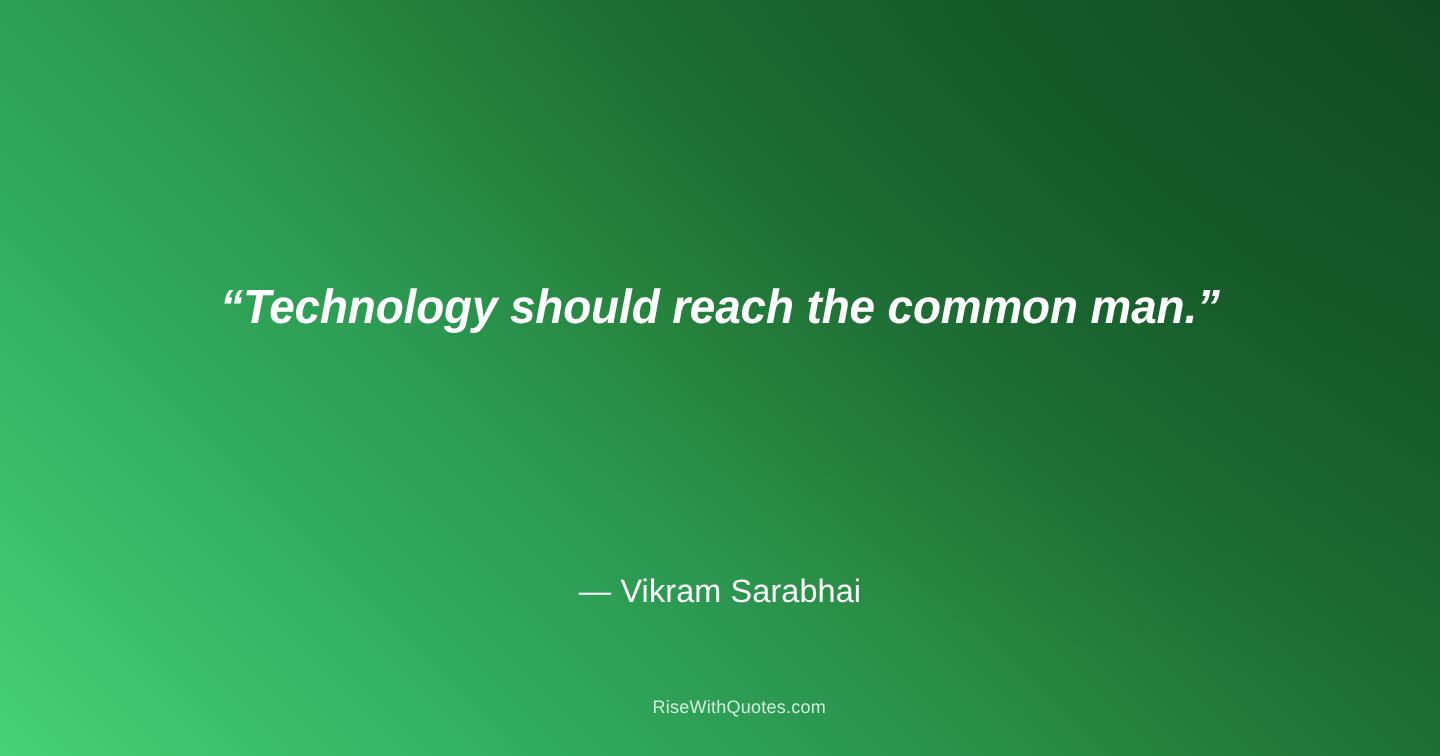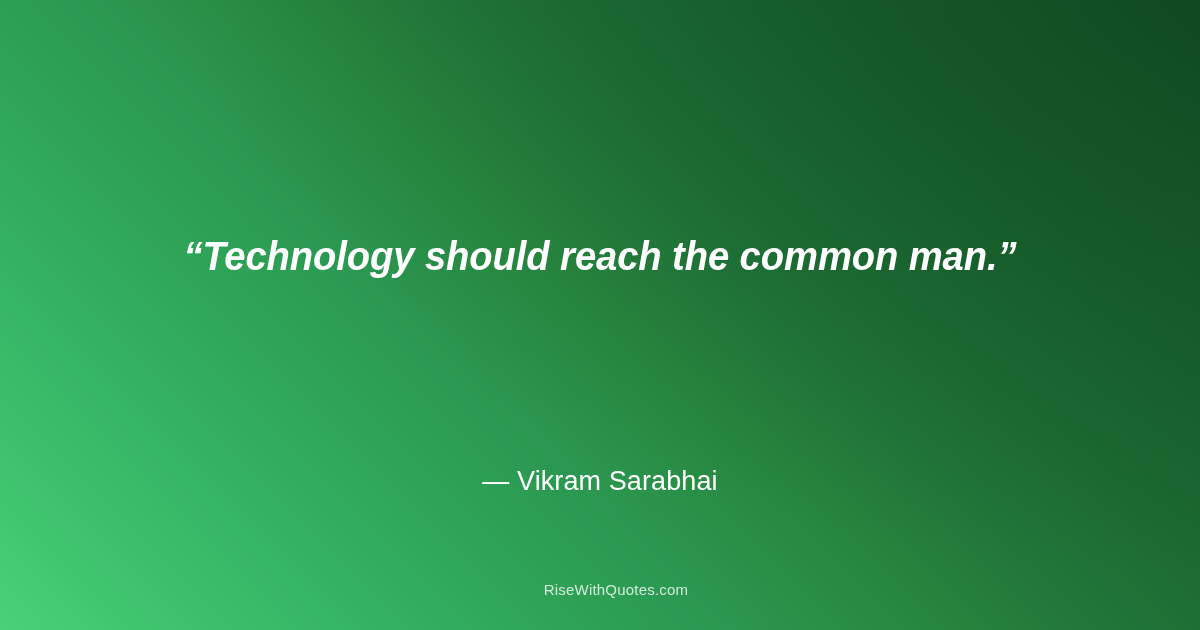--- a/index.html
+++ b/index.html
@@ -66,21 +66,21 @@
     font-style: italic;
     color: #ffffff;
     letter-spacing: -0.1px;
     padding: 0 90px;
     white-space: nowrap;
     transform: scaleX(0.955);
     transform-origin: center center;
   }
 
   #quote-author {
-    top: 462px;
+    top: 474px;
     font-size: 27px;
     line-height: 38px;
     font-weight: 400;
     font-style: normal;
     color: #ffffff;
     letter-spacing: 0.1px;
   }
 
   #quote-footer {
     top: 579px;

